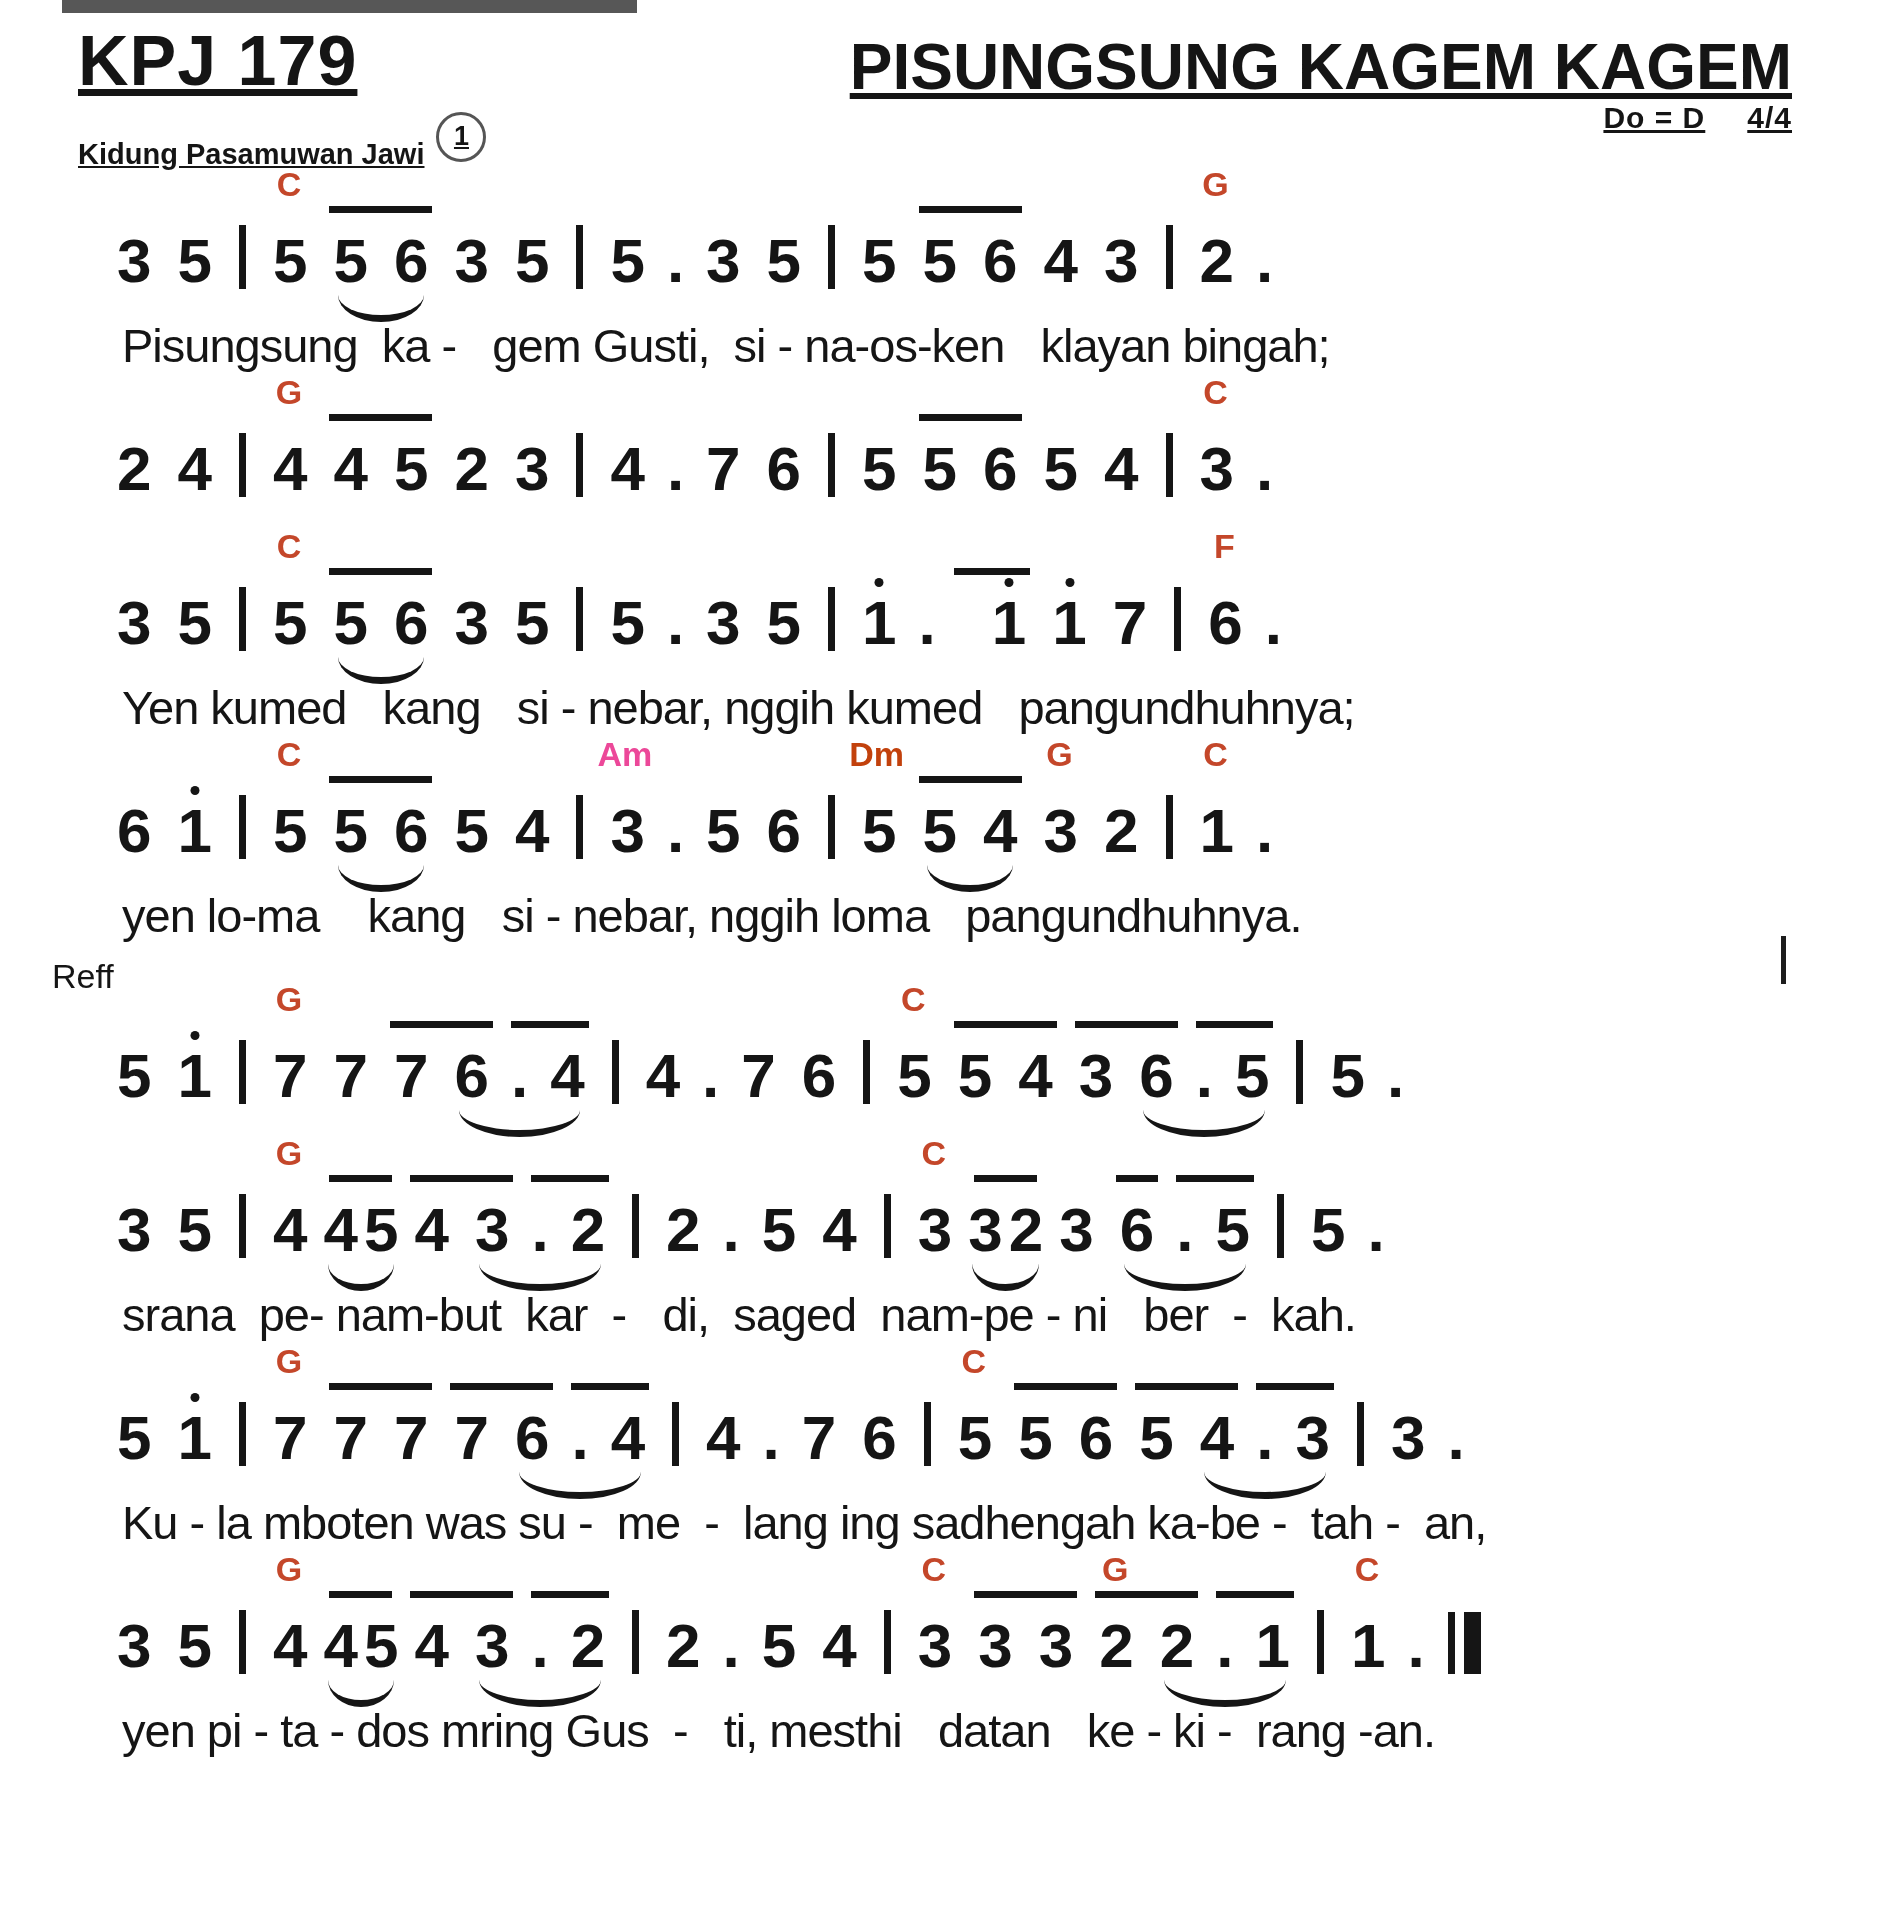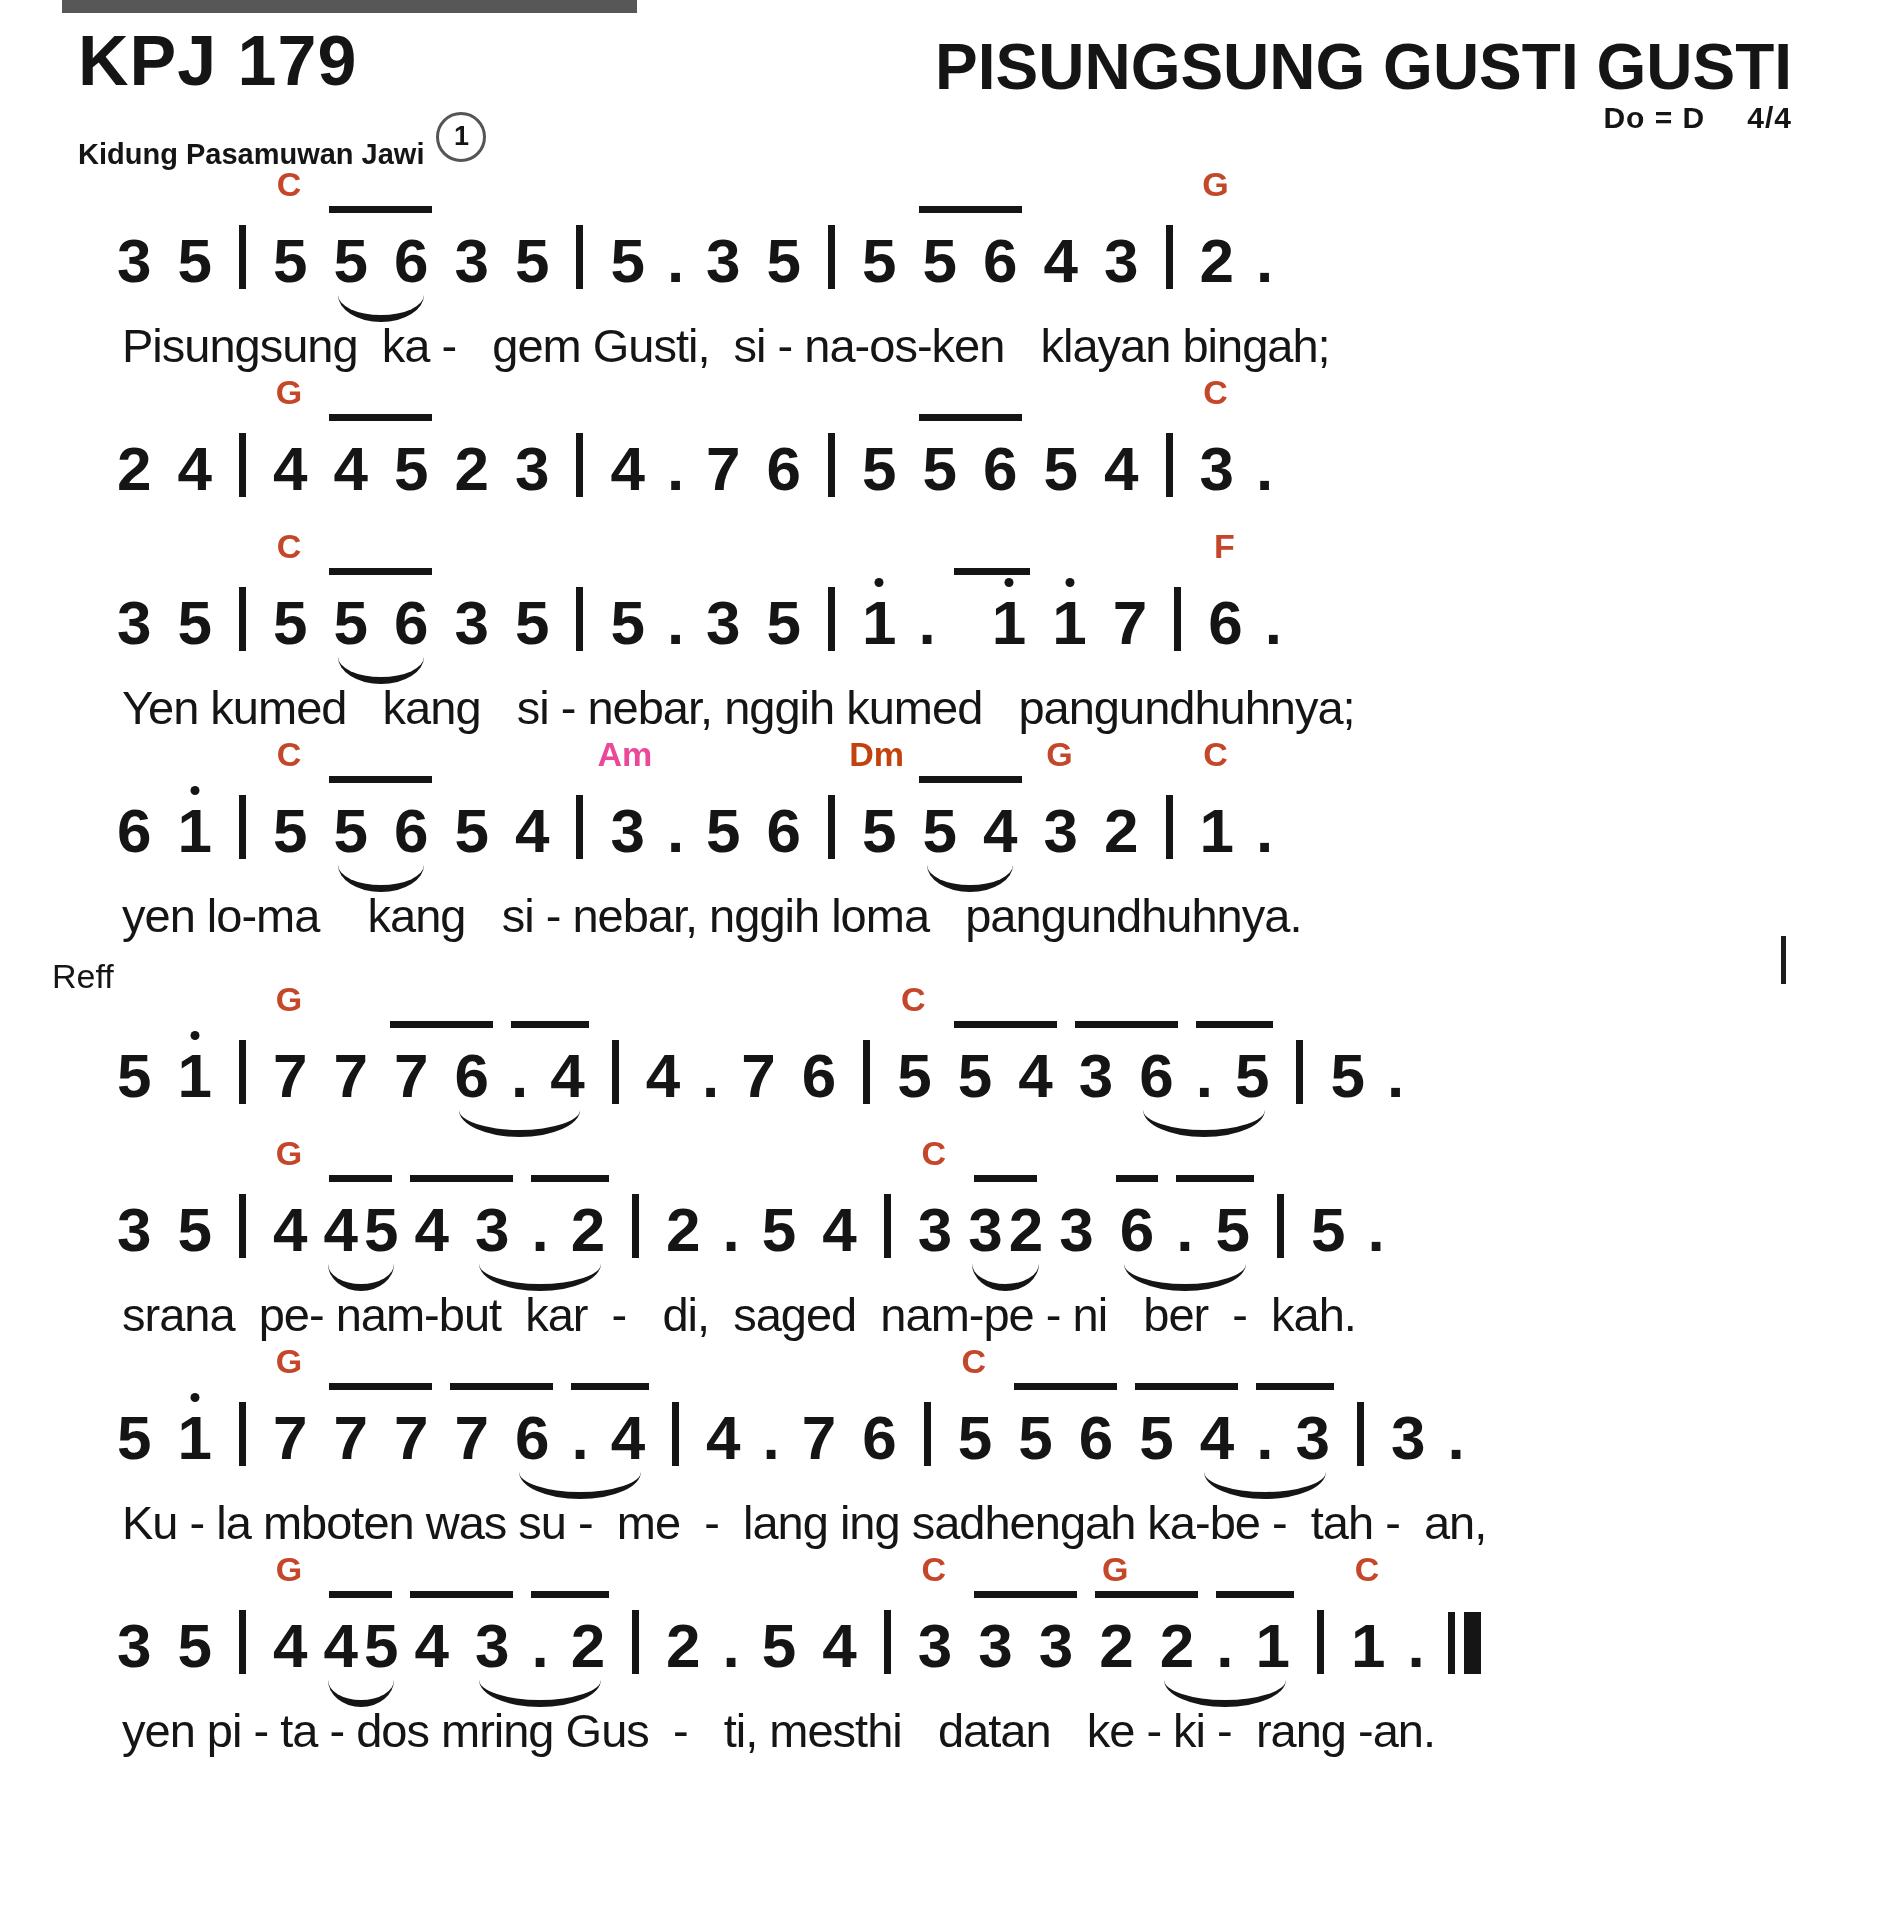--- a/index.html
+++ b/index.html
@@ -1,21 +1,21 @@
 <!DOCTYPE html>
 <html><head>
 <meta charset="utf-8">
 <style>
   html,body{margin:0;padding:0;background:#ffffff;}
   body{width:1888px;height:1920px;position:relative;overflow:hidden;
        font-family:"Liberation Sans",sans-serif;color:#151515;}
 
   
   .header{display:flex;justify-content:space-between;align-items:flex-start;
-          padding:26px 96px 0 78px;}
+          padding:26px 96px 0 78px;text-decoration:underline;}
   .code{font-size:70px;font-weight:bold;letter-spacing:1px;line-height:1;}
   .srcrow{display:flex;align-items:center;gap:12px;margin-top:6px;}
   .source{font-size:29px;font-weight:bold;margin-top:36px;}
   .badge{width:44px;height:44px;border:3px solid #555;border-radius:50%;
          display:flex;align-items:center;justify-content:center;
          font-size:27px;font-weight:bold;}
   .hright{display:flex;flex-direction:column;align-items:flex-end;margin-top:8px;}
   .title{font-size:64px;font-weight:bold;letter-spacing:0px;line-height:1.05;
          white-space:nowrap;}
   .keyline{font-size:30px;font-weight:bold;letter-spacing:1px;}
@@ -64,21 +64,21 @@
 
 <div class="header">
   <div>
     <div class="code">KPJ 179</div>
     <div class="srcrow">
       <span class="source">Kidung Pasamuwan Jawi</span>
       <span class="badge">1</span>
     </div>
   </div>
   <div class="hright">
-    <div class="title">PISUNGSUNG GUSTI GUSTI</div>
+    <div class="title">PISUNGSUNG KAGEM KAGEM</div>
     <div class="keyline">
       <span>Do = D</span><span class="gap"></span><span>4/4</span>
     </div>
   </div>
 </div>
 
 <div class="score" id="score">
     <div class="nline">
       <span class="tok">3</span>
       <span class="tok">5</span>

